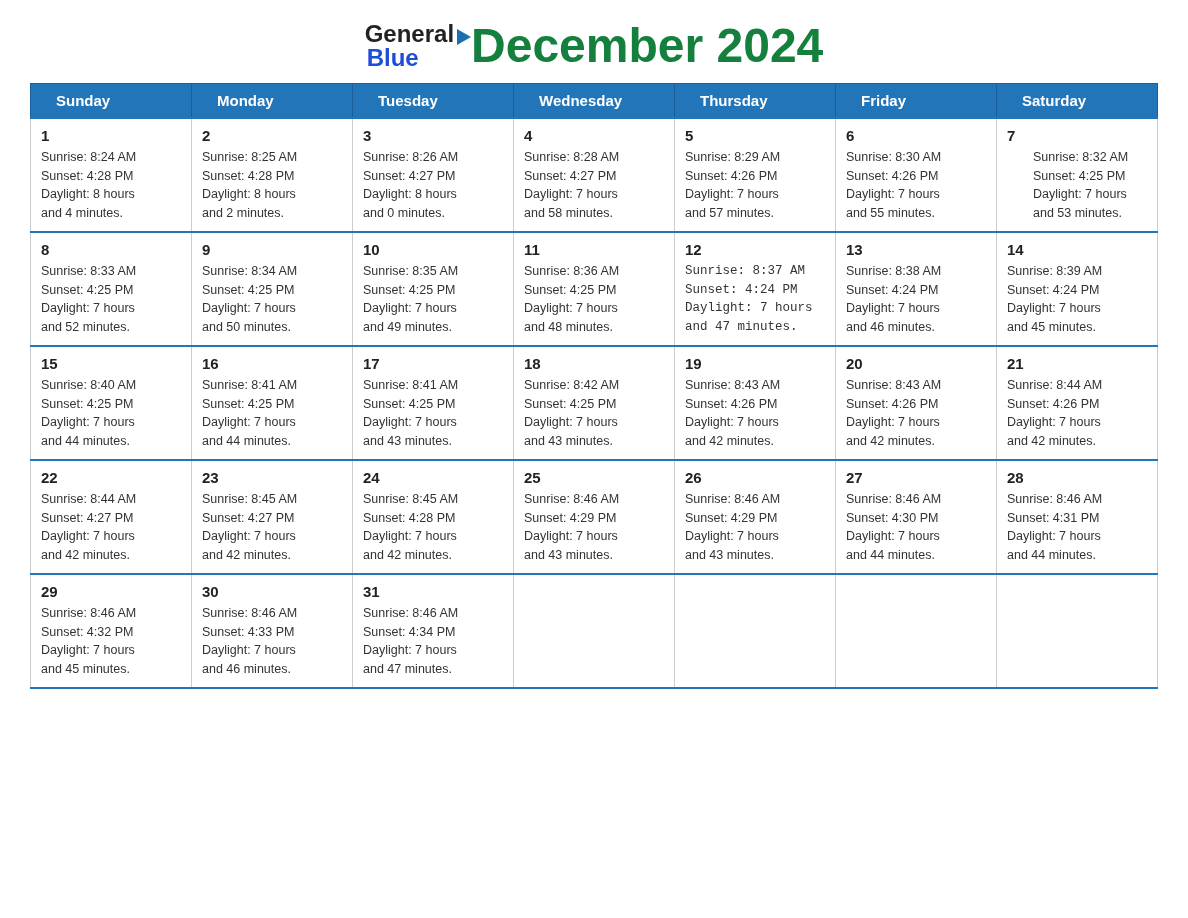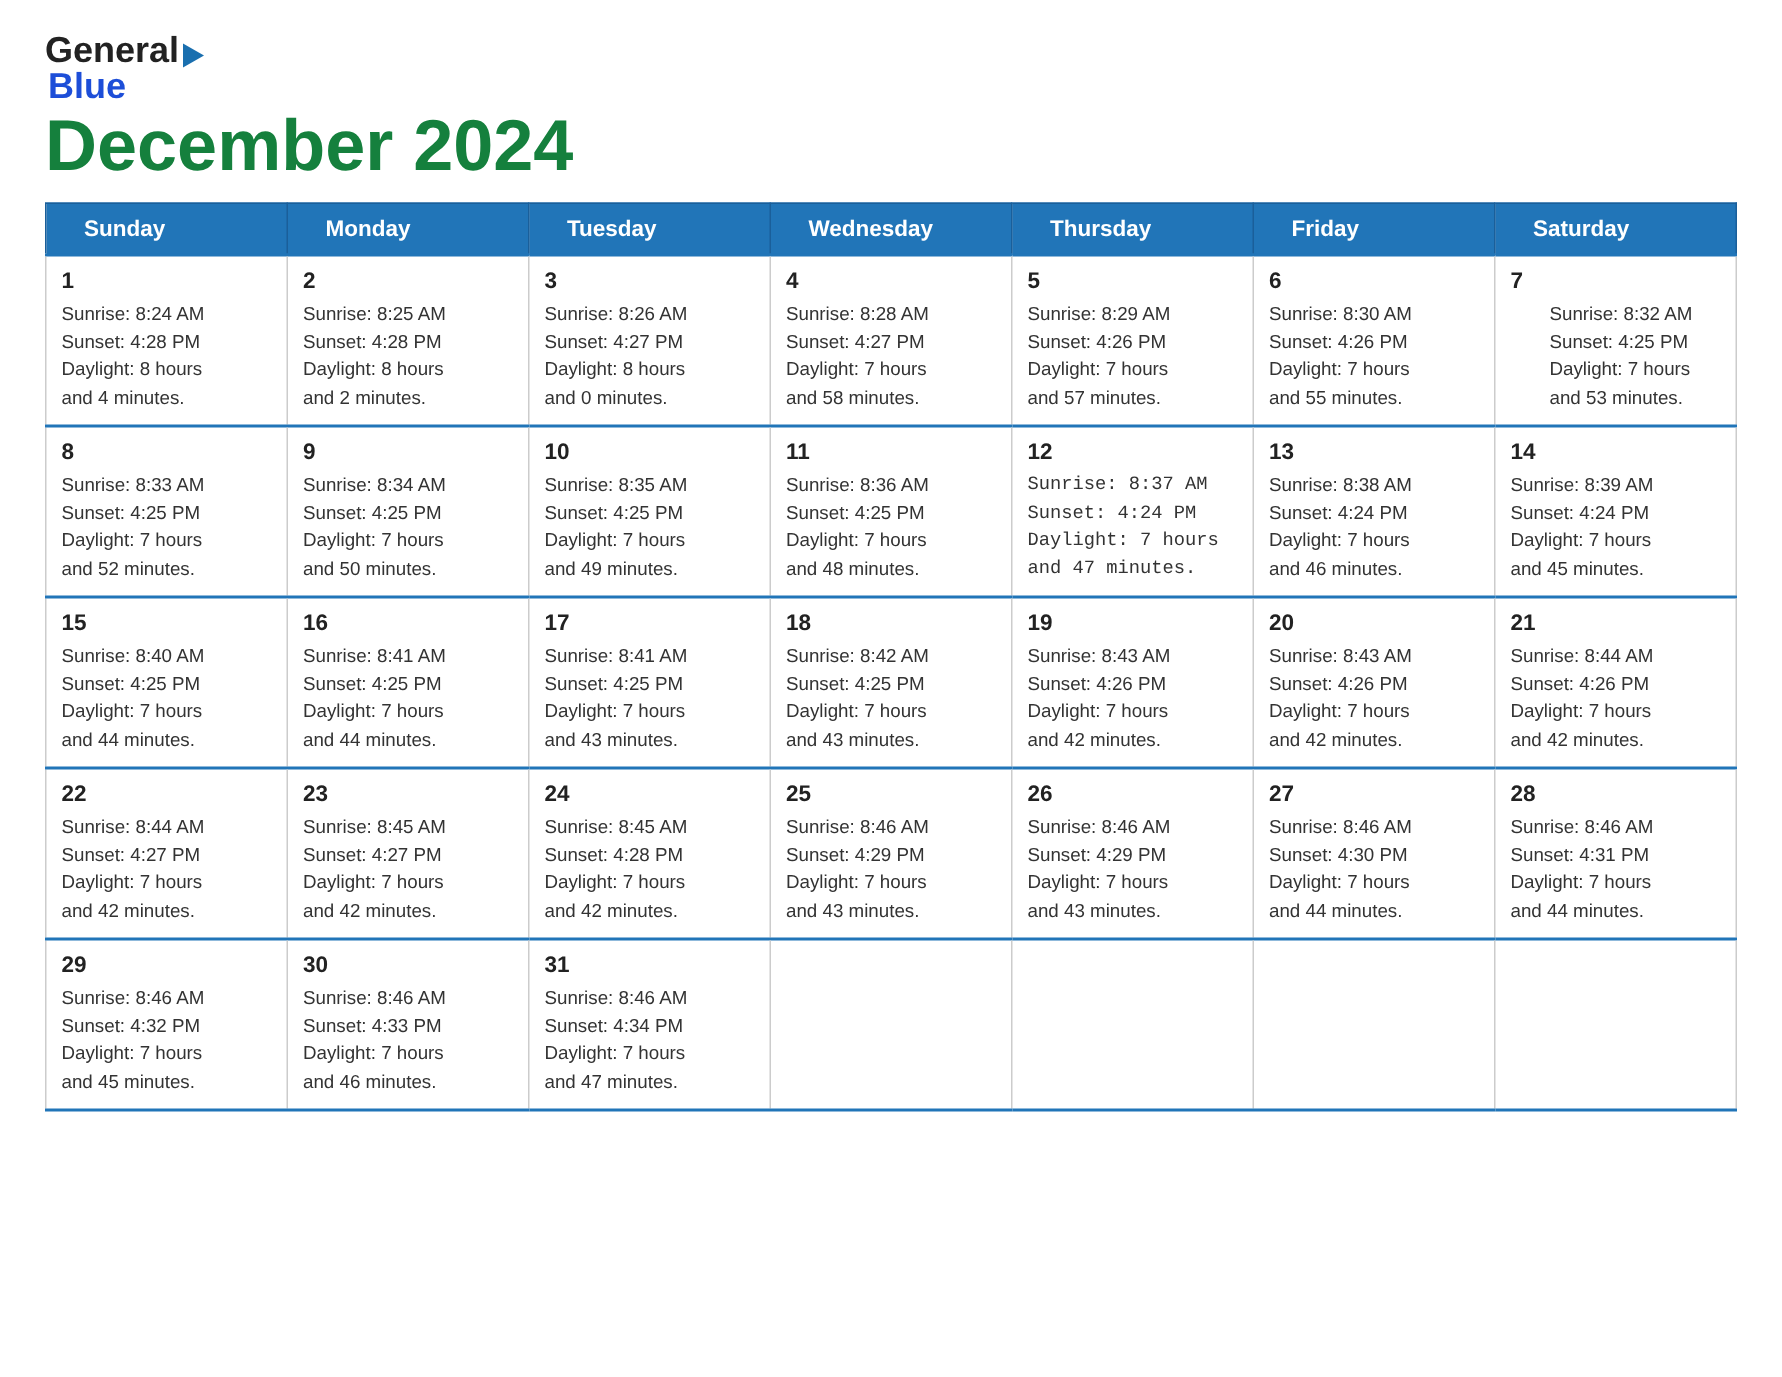--- a/index.html
+++ b/index.html
@@ -7,21 +7,20 @@
       font-family: Arial, Helvetica, sans-serif;
       background: #fff;
       color: #222;
       padding: 20px 30px;
     }
     .header-row {
       display: flex;
       justify-content: center;
       align-items: flex-start;
       margin-bottom: 10px;
-      flex-direction: column;
     }
     .logo-block {
       display: flex;
       flex-direction: column;
       align-items: flex-start;
     }
     .logo-line1 {
       display: flex;
       align-items: center;
     }

